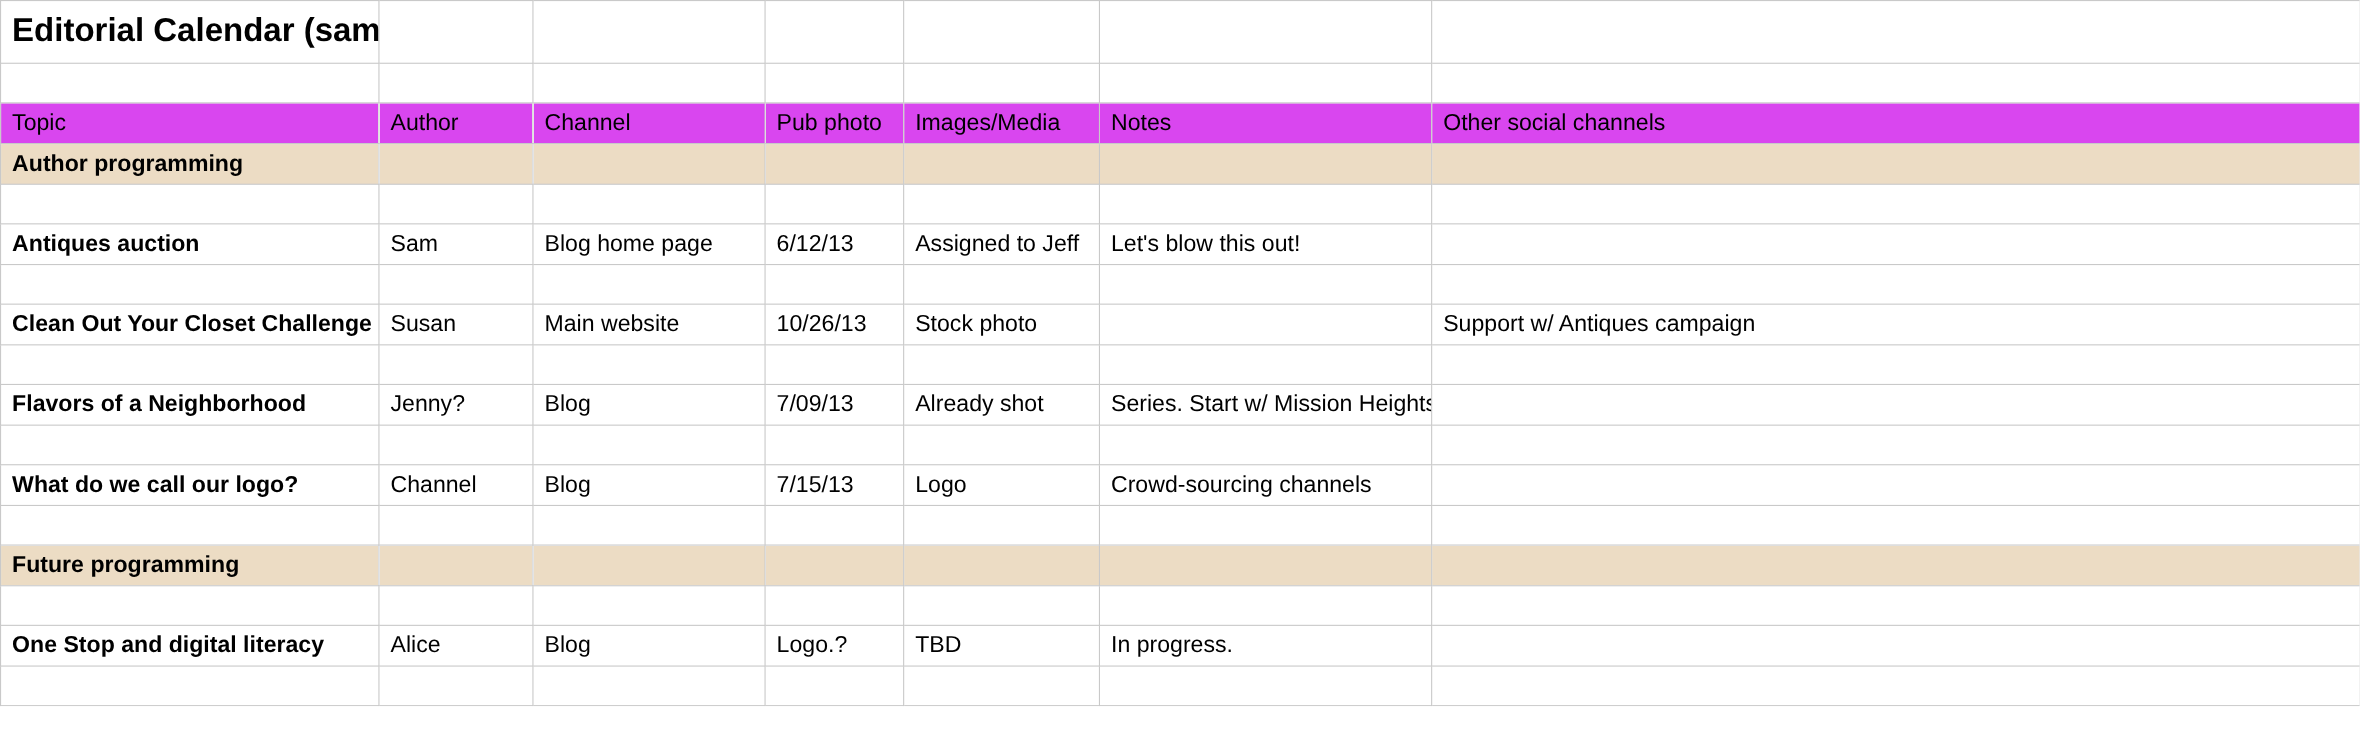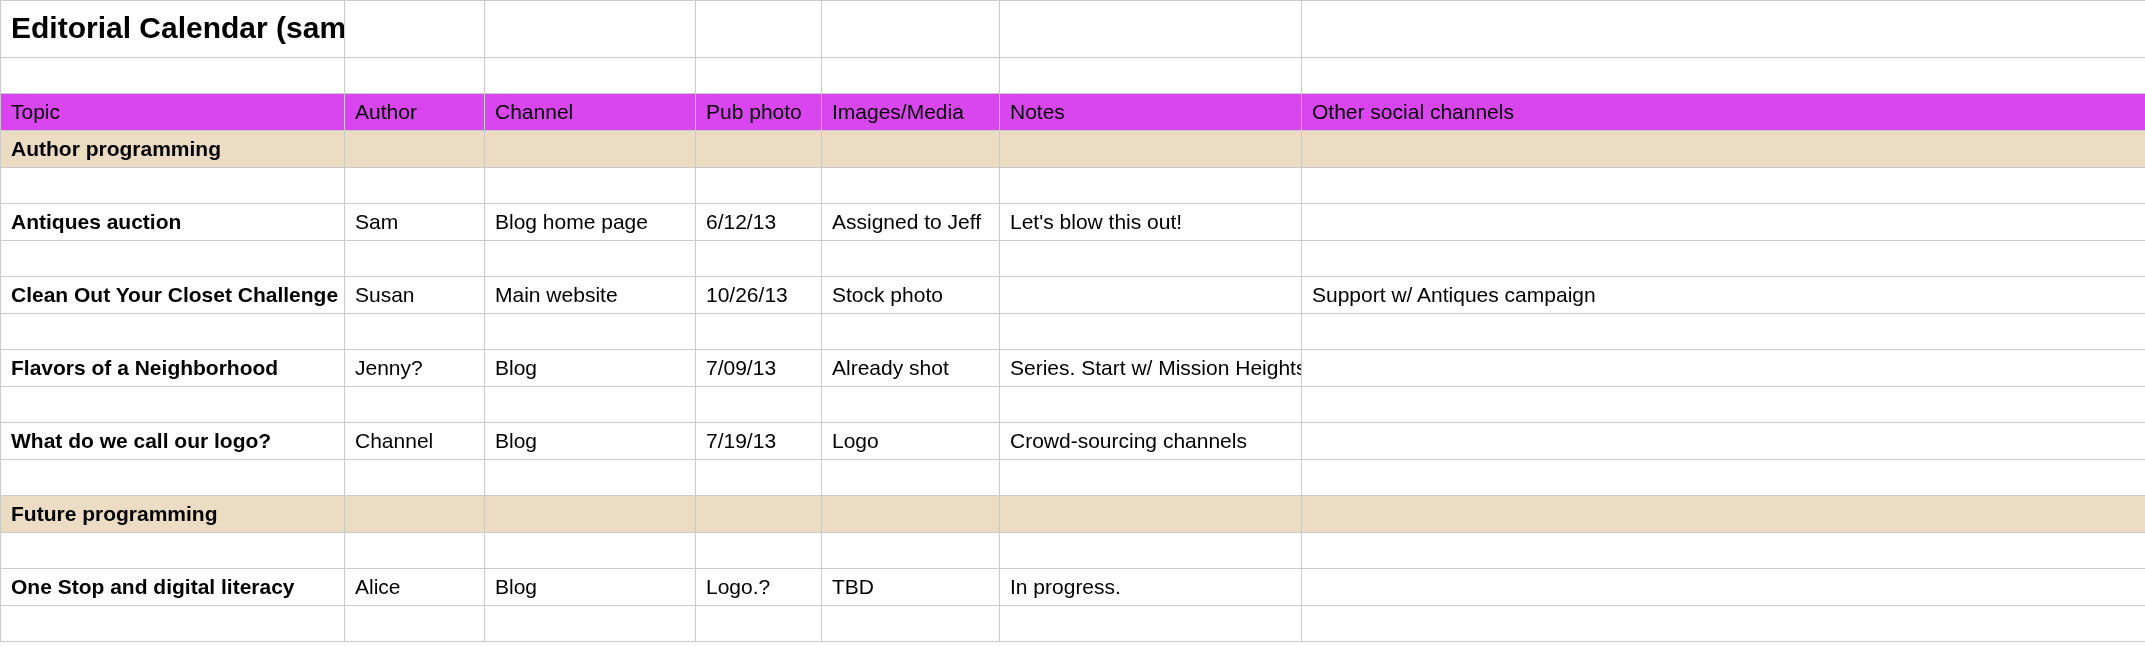--- a/index.html
+++ b/index.html
@@ -140,21 +140,21 @@
         <td></td>
         <td></td>
         <td></td>
         <td></td>
   </tr>
 
   <tr>
     <td class="bold">What do we call our logo?</td>
     <td>Channel</td>
     <td>Blog</td>
-    <td>7/19/13</td>
+    <td>7/15/13</td>
     <td>Logo</td>
     <td>Crowd-sourcing channels</td>
     <td></td>
   </tr>
 
   <tr>
     <td></td>
         <td></td>
         <td></td>
         <td></td>

